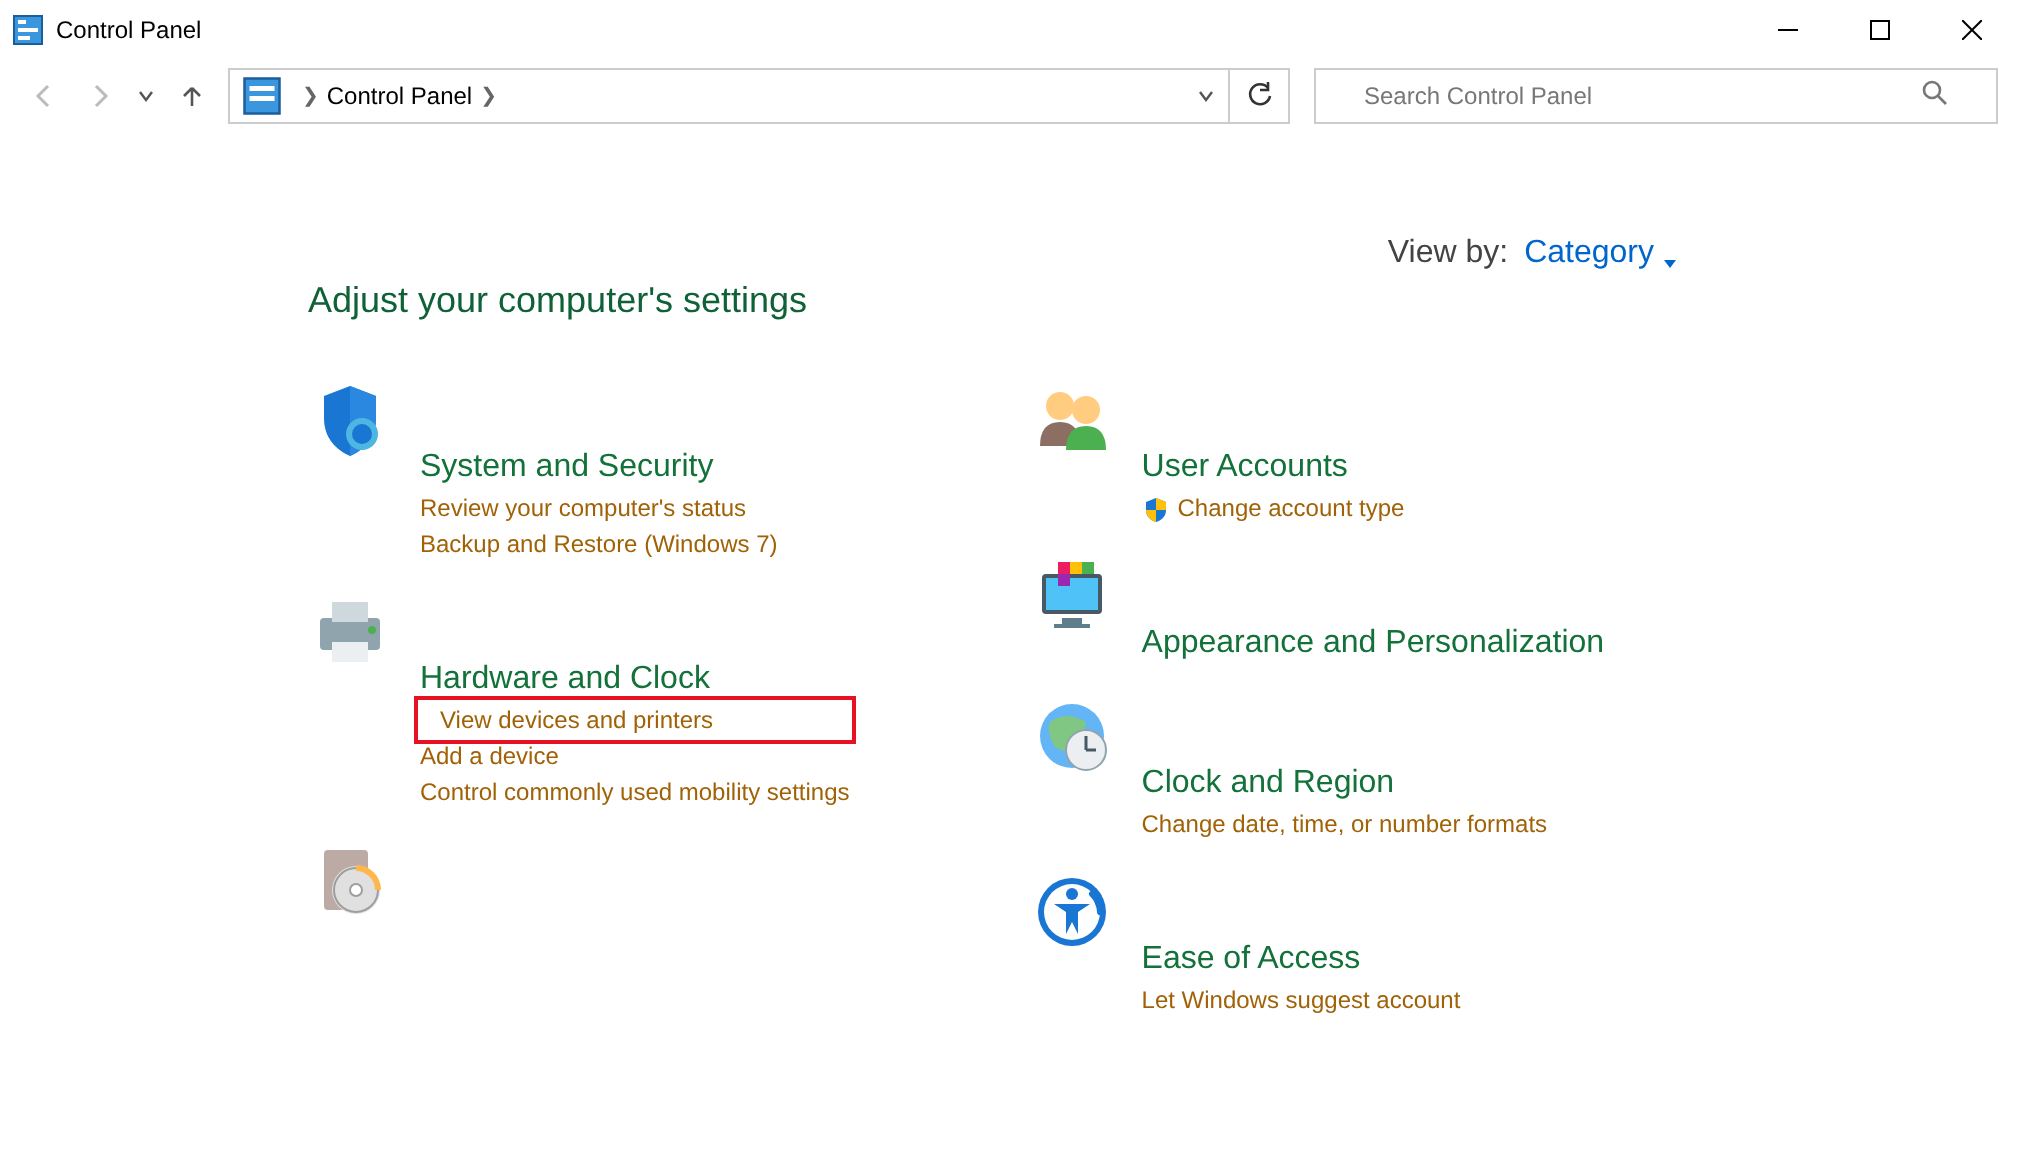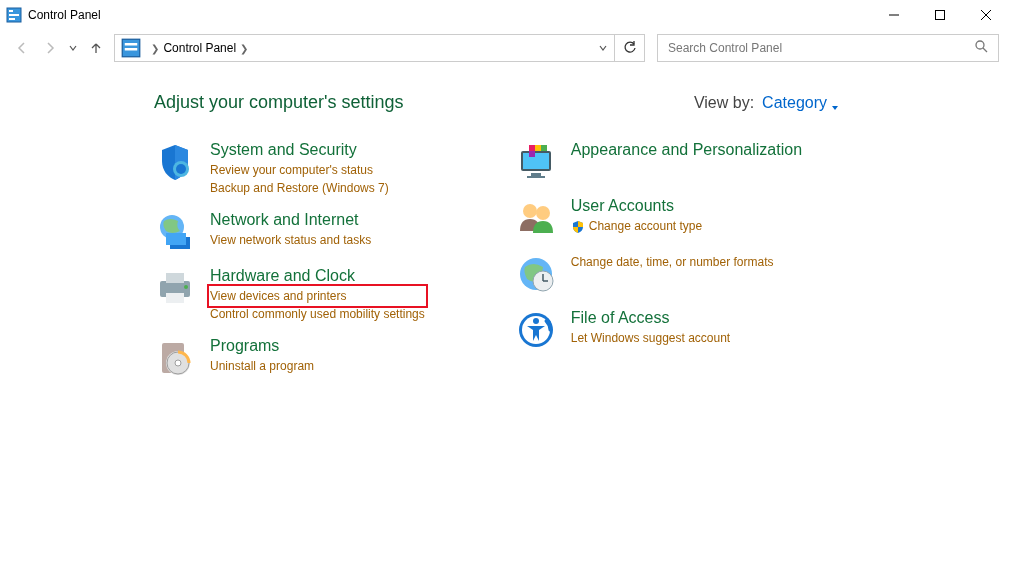--- a/index.html
+++ b/index.html
@@ -21,40 +21,40 @@
     .nav-up { width:24px; height:24px; display:flex; align-items:center; justify-content:center; color:#333; }
 
     .addressbar { flex:1; height:28px; border:1px solid #ccc; display:flex; align-items:center; margin: 0 2px; }
     .addr-icon { width:20px; height:20px; margin:0 6px; display:flex; align-items:center; justify-content:center; }
     .addr-sep { color:#666; font-size:10px; margin:0 4px; }
     .addr-text { font-size:12px; color:#000; }
     .addr-spacer { flex:1; }
     .addr-drop { width:22px; height:26px; display:flex; align-items:center; justify-content:center; color:#555; border-left:0; }
     .addr-refresh { width:30px; height:26px; border-left:1px solid #ccc; display:flex; align-items:center; justify-content:center; color:#333; }
 
-    .searchbox { width:342px; height:28px; border:1px solid #ccc; display:flex; align-items:center; margin-left:6px; padding:0 10px; }
+    .searchbox { width:342px; height:28px; border:1px solid #ccc; display:flex; align-items:center; margin-left:6px; padding:0 24px; }
     .searchbox input { border:none; outline:none; flex:1; font-size:12px; color:#333; }
     .searchbox input::placeholder { color:#777; }
     .search-icon { color:#777; }
 
     
     .content { padding: 26px 20px 20px 154px; }
     .heading-row { display:flex; align-items:center; justify-content:space-between; margin-bottom: 28px; padding-right: 150px; }
-    .heading { font-size: 18px; color: #0f6137; font-weight:400; }
+    .heading { font-size: 18px; color: #0f6137; font-weight:400;margin-top:48px; }
     .viewby { font-size:16px; color:#444; display:flex; align-items:center; gap:8px; }
     .viewby-link { color:#0066cc; cursor:pointer; display:flex; align-items:flex-end; gap:4px; }
 
     .columns { display:flex; gap: 90px; }
     .col { display:flex; flex-direction:column; gap: 14px; }
     .category { display:flex; gap: 14px; }
     .cat-icon { width:42px; height:42px; flex-shrink:0; }
-    .cat-body { display:flex; flex-direction:column; }
+    .cat-body { display:flex; flex-direction:column;margin-top:36px; }
     .cat-title { font-size:16px; color:#13713a; cursor:pointer; margin-bottom:2px; }
     .cat-link { font-size:12px; color:#a16207; cursor:pointer; line-height:1.5; }
-    .cat-link.highlighted { outline:2px solid #e81123; outline-offset:1px; padding:0 0; }
+    .cat-link.highlighted { outline:2px solid #e81123; outline-offset:1px; padding:0 10px; }
     .small-icon-inline { width:14px; height:14px; display:inline-block; vertical-align:middle; margin-right:4px; }
   </style>
 </head>
 <body>
 
 <div class="titlebar">
   <div class="titlebar-left">
     <span class="titlebar-icon">
       <svg viewBox="0 0 16 16">
           <rect x="1" y="1" width="14" height="14" fill="#3a96dd" stroke="#1b5e9e"></rect>
@@ -168,70 +168,74 @@
               <circle cx="27" cy="28" r="5" fill="#1976d2"></circle>
             </svg>
         </div>
         <div class="cat-body">
           <div class="cat-title">System and Security</div>
           <div class="cat-link">Review your computer's status</div>
           <div class="cat-link">Backup and Restore (Windows 7)</div>
         </div>
       </div>
 
-      <div class="category">
-        <div class="cat-icon">
-          <svg viewBox="0 0 42 42">
-              <circle cx="18" cy="16" r="12" fill="#64b5f6"></circle>
-              <path d="M10 10 Q16 6 24 10 Q22 16 26 20 Q18 24 12 20 Q8 14 10 10" fill="#81c784"></path>
-              <rect x="16" y="26" width="20" height="12" fill="#1976d2"></rect>
-              <rect x="12" y="22" width="20" height="12" fill="#42a5f5"></rect>
-            </svg>
-        </div>
-        <div class="cat-body">
-          <div class="cat-title">Network and Internet</div>
-          <div class="cat-link">View network status and tasks</div>
-        </div>
-      </div>
 
       <div class="category">
         <div class="cat-icon">
           <svg viewBox="0 0 42 42">
               <rect x="6" y="14" width="30" height="16" rx="2" fill="#90a4ae"></rect>
               <rect x="12" y="6" width="18" height="10" fill="#cfd8dc"></rect>
               <rect x="12" y="26" width="18" height="10" fill="#eceff1"></rect>
               <circle cx="32" cy="20" r="2" fill="#4caf50"></circle>
             </svg>
         </div>
         <div class="cat-body">
           <div class="cat-title">Hardware and Clock</div>
           <div class="cat-link highlighted">View devices and printers</div>
+          <div class="cat-link">Add a device</div>
           <div class="cat-link">Control commonly used mobility settings</div>
         </div>
       </div>
 
       <div class="category">
         <div class="cat-icon">
           <svg viewBox="0 0 42 42">
               <rect x="8" y="6" width="22" height="30" rx="2" fill="#bcaaa4"></rect>
               <circle cx="24" cy="26" r="12" fill="#e0e0e0"></circle>
               <circle cx="24" cy="26" r="11" fill="none" stroke="#9e9e9e"></circle>
               <circle cx="24" cy="26" r="3" fill="#fff" stroke="#9e9e9e"></circle>
               <path d="M24 15 A11 11 0 0 1 35 26" fill="none" stroke="#ffb74d" stroke-width="3"></path>
             </svg>
         </div>
-        <div class="cat-body">
-          <div class="cat-title">Programs</div>
-          <div class="cat-link">Uninstall a program</div>
-        </div>
       </div>
 
     </div>
 
     <div class="col">
+
+      <div class="category">
+        <div class="cat-icon">
+          <svg viewBox="0 0 42 42">
+              <circle cx="15" cy="14" r="7" fill="#ffcc80"></circle>
+              <path d="M5 34 Q5 22 15 22 Q25 22 25 34 Z" fill="#8d6e63"></path>
+              <circle cx="28" cy="16" r="7" fill="#ffcc80"></circle>
+              <path d="M18 36 Q18 24 28 24 Q38 24 38 36 Z" fill="#4caf50"></path>
+            </svg>
+        </div>
+        <div class="cat-body">
+          <div class="cat-title">User Accounts</div>
+          <div class="cat-link">
+            <span class="small-icon-inline"><svg viewBox="0 0 14 14">
+                  <path d="M7 1 L12 3 V7 C12 10 10 12 7 13 C4 12 2 10 2 7 V3 Z" fill="#1976d2"></path>
+                  <path d="M7 1 L12 3 V7 L7 7 Z" fill="#ffc107"></path>
+                  <path d="M2 7 L7 7 L7 13 C4 12 2 10 2 7" fill="#ffc107"></path>
+                </svg></span><span>Change account type</span>
+          </div>
+        </div>
+      </div>
 
       <div class="category">
         <div class="cat-icon">
           <svg viewBox="0 0 42 42">
               <rect x="6" y="10" width="30" height="20" rx="2" fill="#455a64"></rect>
               <rect x="8" y="12" width="26" height="16" fill="#4fc3f7"></rect>
               <rect x="16" y="32" width="10" height="3" fill="#607d8b"></rect>
               <rect x="12" y="35" width="18" height="2" fill="#607d8b"></rect>
               <rect x="14" y="4" width="6" height="6" fill="#e91e63"></rect>
               <rect x="20" y="4" width="6" height="6" fill="#ffc107"></rect>
@@ -240,65 +244,45 @@
             </svg>
         </div>
         <div class="cat-body">
           <div class="cat-title">Appearance and Personalization</div>
         </div>
       </div>
 
       <div class="category">
         <div class="cat-icon">
           <svg viewBox="0 0 42 42">
-              <circle cx="15" cy="14" r="7" fill="#ffcc80"></circle>
-              <path d="M5 34 Q5 22 15 22 Q25 22 25 34 Z" fill="#8d6e63"></path>
-              <circle cx="28" cy="16" r="7" fill="#ffcc80"></circle>
-              <path d="M18 36 Q18 24 28 24 Q38 24 38 36 Z" fill="#4caf50"></path>
-            </svg>
-        </div>
-        <div class="cat-body">
-          <div class="cat-title">User Accounts</div>
-          <div class="cat-link">
-            <span class="small-icon-inline"><svg viewBox="0 0 14 14">
-                  <path d="M7 1 L12 3 V7 C12 10 10 12 7 13 C4 12 2 10 2 7 V3 Z" fill="#1976d2"></path>
-                  <path d="M7 1 L12 3 V7 L7 7 Z" fill="#ffc107"></path>
-                  <path d="M2 7 L7 7 L7 13 C4 12 2 10 2 7" fill="#ffc107"></path>
-                </svg></span><span>Change account type</span>
-          </div>
-        </div>
-      </div>
-
-      <div class="category">
-        <div class="cat-icon">
-          <svg viewBox="0 0 42 42">
               <circle cx="21" cy="21" r="16" fill="#64b5f6"></circle>
               <path d="M10 14 Q18 8 28 14 Q26 22 30 26 Q20 32 12 26 Q8 18 10 14" fill="#81c784"></path>
               <circle cx="28" cy="28" r="10" fill="#eceff1" stroke="#90a4ae"></circle>
               <line x1="28" y1="28" x2="28" y2="21" stroke="#455a64" stroke-width="1.5"></line>
               <line x1="28" y1="28" x2="33" y2="28" stroke="#455a64" stroke-width="1.5"></line>
             </svg>
         </div>
         <div class="cat-body">
+          <div class="cat-title">Clock and Region</div>
           <div class="cat-link">Change date, time, or number formats</div>
         </div>
       </div>
 
       <div class="category">
         <div class="cat-icon">
           <svg viewBox="0 0 42 42">
               <circle cx="21" cy="21" r="17" fill="#1976d2"></circle>
               <circle cx="21" cy="21" r="14" fill="#fff"></circle>
               <circle cx="21" cy="12" r="3" fill="#1976d2"></circle>
               <path d="M12 17 L30 17 L24 21 L24 32 L21 26 L18 32 L18 21 Z" fill="#1976d2"></path>
               <path d="M31 12 A14 14 0 0 1 35 21" fill="none" stroke="#1976d2" stroke-width="3" stroke-linecap="round"></path>
               <polygon points="33,9 36,13 30,12" fill="#1976d2"></polygon>
             </svg>
         </div>
         <div class="cat-body">
-          <div class="cat-title">File of Access</div>
+          <div class="cat-title">Ease of Access</div>
           <div class="cat-link">Let Windows suggest account</div>
         </div>
       </div>
 
     </div>
   </div>
 </div>
 
 </body></html>

